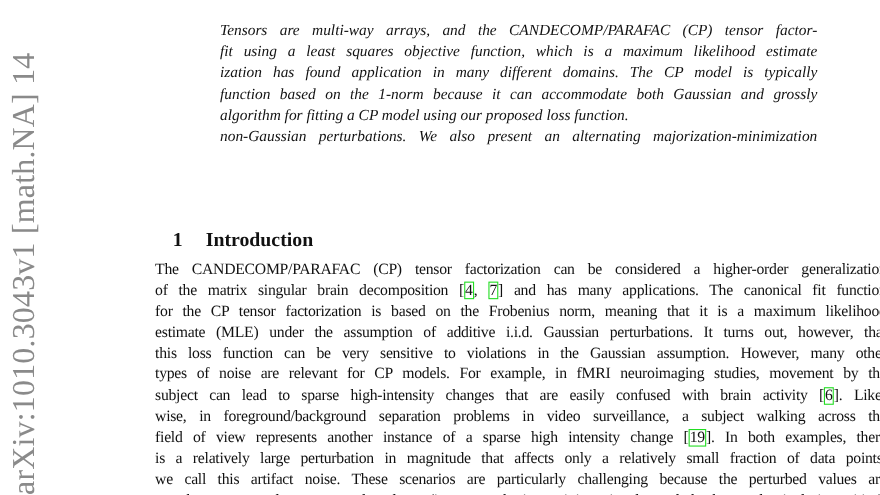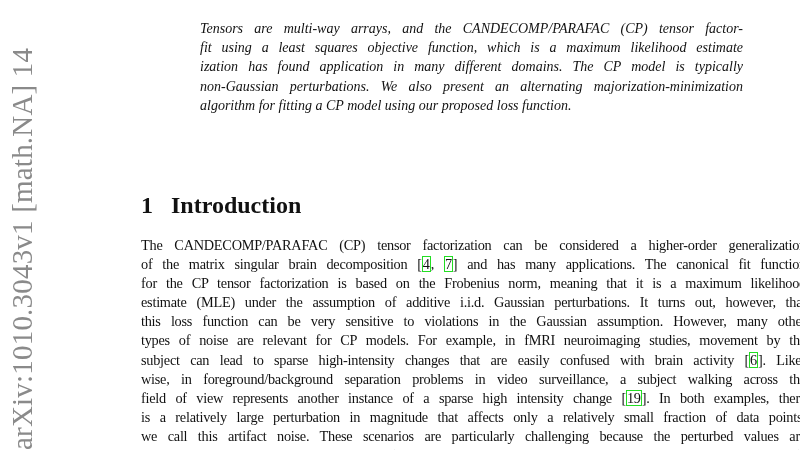--- a/index.html
+++ b/index.html
@@ -24,21 +24,21 @@
     letter-spacing: 0.2px;
     line-height: 1;
   }
   .abstract {
     position: absolute; left: 200px; top: 19px; width: 543px;
     font-size: 14px; line-height: 19.2px;
     text-align: justify; text-align-last: left; font-style: italic;
   }
   .section-heading {
     position: absolute; left: 141px; top: 192px;
-    font-size: 24px; font-weight: bold; margin: 0;
+    font-size: 18px; font-weight: bold; margin: 16px;
   }
   .section-heading .num { display: inline-block; width: 30px; }
   .body-text {
     position: absolute; left: 141px; top: 236px; width: 665px;
     font-size: 14.3px; line-height: 19.1px;
     text-align: justify; letter-spacing: -0.25px;
   }
   .line { display: block; text-align: justify; text-align-last: justify; white-space: nowrap; }
   .cite { outline: 1px solid #22dd22; outline-offset: -1px; padding: 0 1px; }
 </style>
@@ -46,22 +46,23 @@
 <body>
 
 <div class="arxiv-stamp">
   <span>arXiv:1010.3043v1  [math.NA]  14</span>
 </div>
 
 <div class="abstract">
   <span class="line">Tensors are multi-way arrays, and the CANDECOMP/PARAFAC (CP) tensor factor-</span>
   <span class="line">fit using a least squares objective function, which is a maximum likelihood estimate</span>
   <span class="line">ization has found application in many different domains. The CP model is typically</span>
+  <span class="line">function based on the 1-norm because it can accommodate both Gaussian and grossly</span>
+  <span class="line" style="text-align-last:left">algorithm for fitting a CP model using our proposed loss function.</span>
   <span class="line">non-Gaussian perturbations. We also present an alternating majorization-minimization</span>
-  <span class="line" style="text-align-last:left">algorithm for fitting a CP model using our proposed loss function.</span>
 </div>
 
 <h2 class="section-heading">
   <span class="num">1</span><span>Introduction</span>
 </h2>
 
 <div class="body-text">
   <span class="line">The CANDECOMP/PARAFAC (CP) tensor factorization can be considered a higher-order generalization</span>
   <span class="line"><span>of the matrix singular brain decomposition [</span><a class="cite">4</a><span>, </span><a class="cite">7</a><span>] and has many applications. The canonical fit function</span></span>
   <span class="line">for the CP tensor factorization is based on the Frobenius norm, meaning that it is a maximum likelihood</span>

